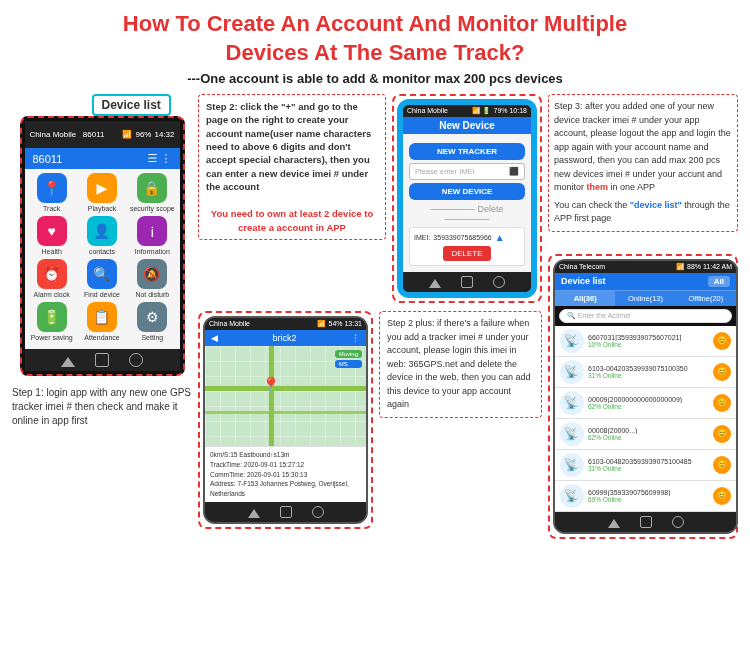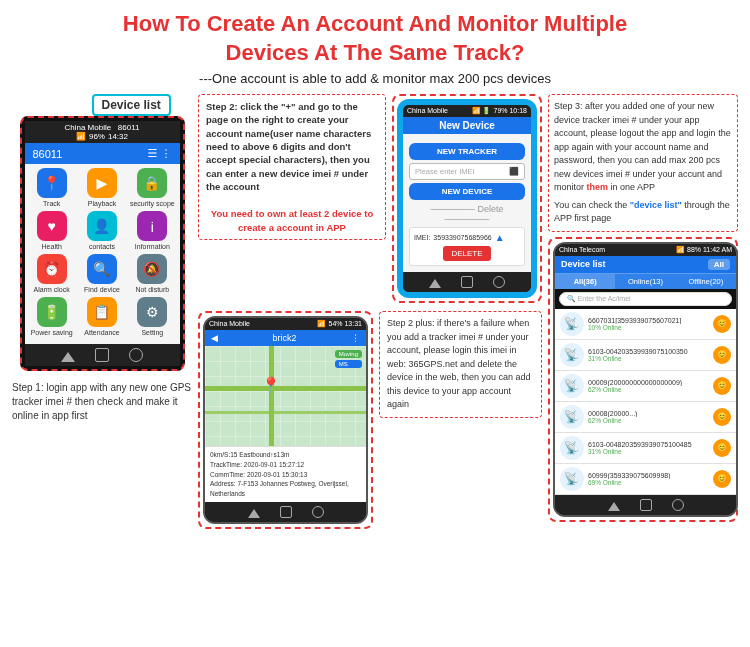--- a/index.html
+++ b/index.html
@@ -23,21 +23,21 @@
       font-size: 22px;
       font-weight: bold;
       line-height: 1.3;
       margin-bottom: 4px;
     }
 
     .sub-title {
       text-align: center;
       color: #222;
       font-size: 13px;
-      font-weight: normal;
+      font-weight: bold;
       margin-bottom: 8px;
     }
 
     
     .left-phone-container {
       display: flex;
       flex-direction: column;
       align-items: center;
       width: 180px;
       flex-shrink: 0;
@@ -49,24 +49,23 @@
       overflow: hidden;
       background: #111;
       width: 165px;
     }
 
     .phone-status-bar {
       background: #222;
       color: #fff;
       font-size: 8px;
       display: flex;
-      justify-content: center;
-      padding: 2px 5px;
-      align-items: center;
-      flex-direction: column;
+      justify-content: space-between;
+      padding: 9px 5px;
+      align-items: center;
     }
 
     .phone-header {
       background: #1a73e8;
       color: #fff;
       display: flex;
       justify-content: space-between;
       align-items: center;
       padding: 4px 8px;
       font-size: 11px;
@@ -329,21 +328,21 @@
       border-radius: 3px;
       display: inline-block;
     }
 
     
     .right-container {
       width: 190px;
       flex-shrink: 0;
       display: flex;
       flex-direction: column;
-      gap: 5px;
+      gap: 22px;
     }
 
     .step3-text {
       font-size: 9px;
       color: #333;
       line-height: 1.5;
       background: #fff;
       border: 1px dashed #e53333;
       border-radius: 4px;
       padding: 5px;

